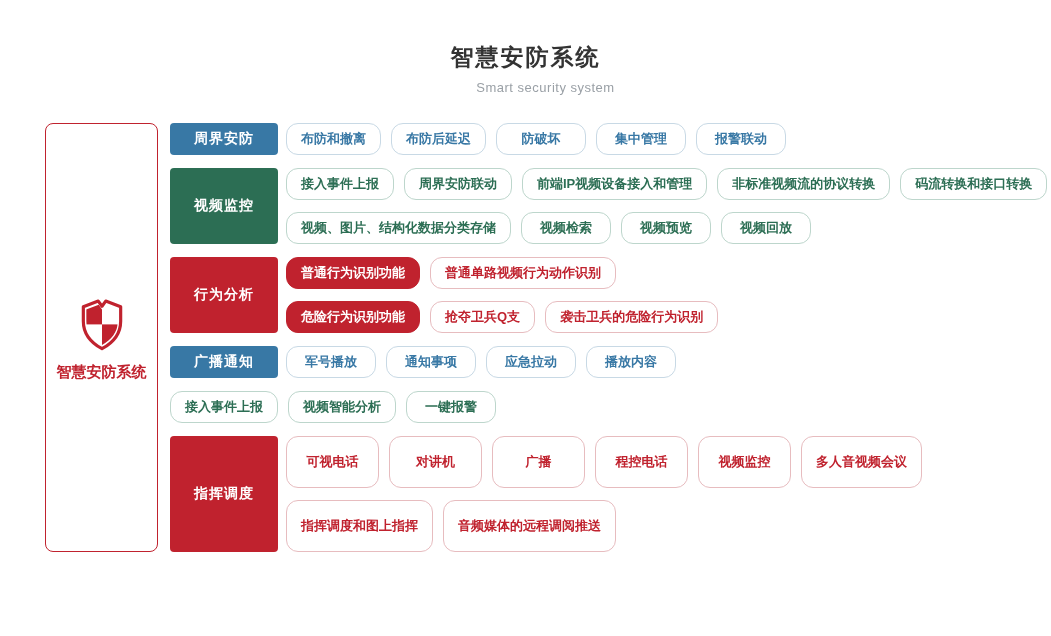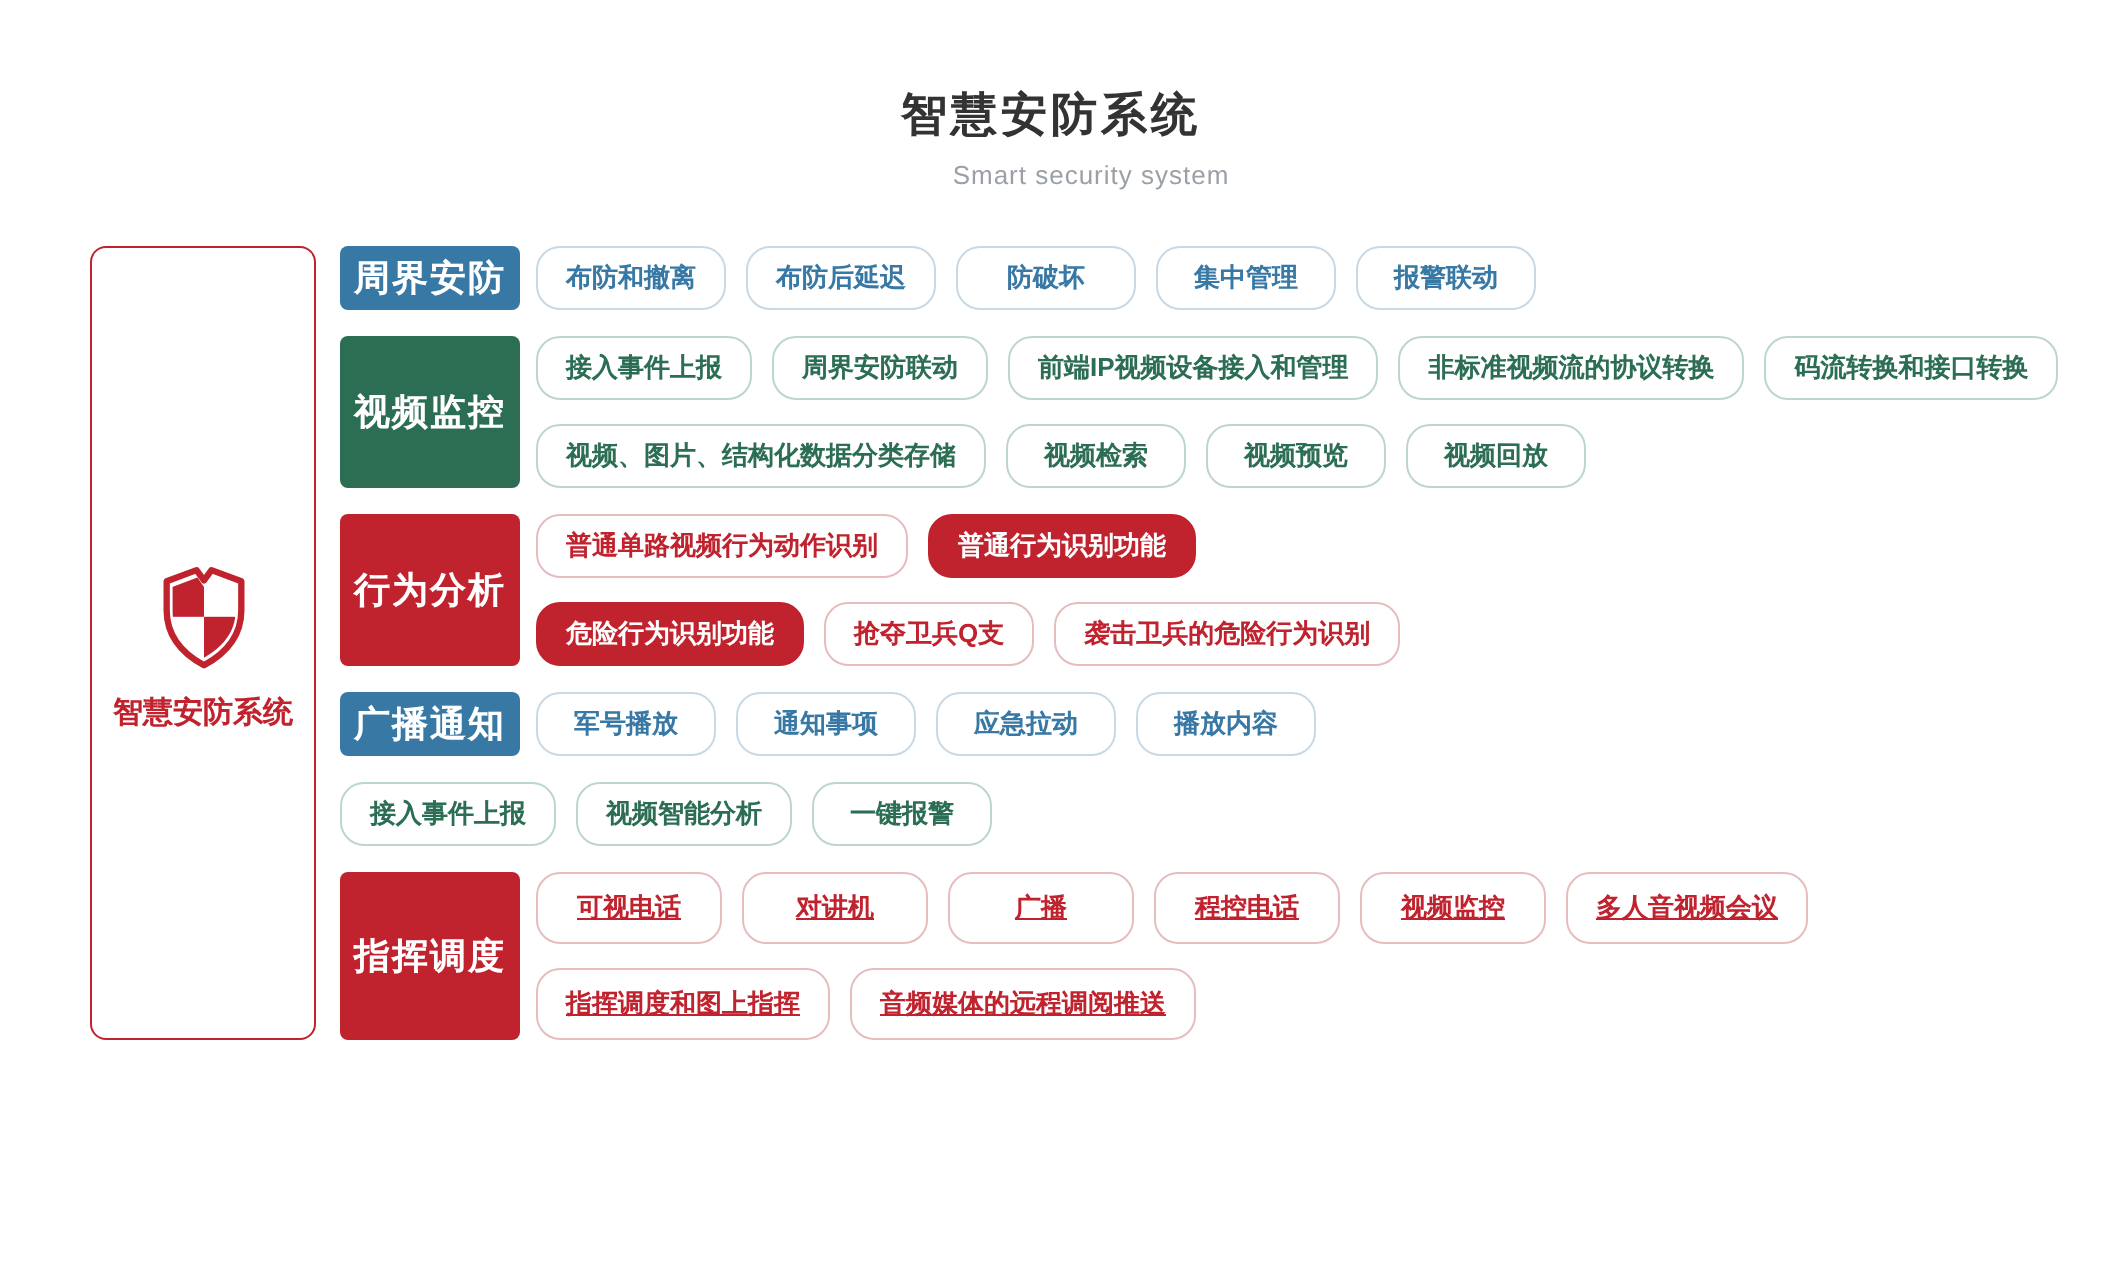--- a/index.html
+++ b/index.html
@@ -31,36 +31,36 @@
     background: #ffffff;
   }
   .root-label {
     color: var(--c-red); font-size: 15px; font-weight: bold; white-space: nowrap;
   }
   .shield { width: 56px; height: 60px; display: block; }
 
   .sections { display: flex; flex-direction: column; gap: 13px; }
   .section { display: flex; align-items: stretch; gap: 8px; }
   .cat {
-    width: 90px; flex-shrink: 0;
+    width: 108px; flex-shrink: 0;
     border-radius: 4px;
-    color: #ffffff; font-size: 18px; font-weight: bold;
+    color: #ffffff; font-size: 14px; font-weight: bold;
     display: flex; align-items: center; justify-content: center;
     letter-spacing: 1px;
   }
   .lines { display: flex; flex-direction: column; justify-content: center; gap: 12px; }
   .line { display: flex; gap: 10px; }
   .chip {
     height: 32px; min-width: 90px; padding: 0 14px;
     border-radius: 12px;
     background: #ffffff;
     display: flex; align-items: center; justify-content: center;
     font-size: 13px; font-weight: bold; white-space: nowrap;
   }
-  .section.lg .chip { height: 36px; min-width: 93px; text-decoration: underline; }
+  .section.lg .chip { height: 52px; min-width: 93px; }
 
   .section.blue  .cat { background: var(--c-blue); }
   .section.green .cat { background: var(--c-green); }
   .section.red   .cat { background: var(--c-red); }
 
   .section.blue  .chip { color: var(--c-blue);  border: 1px solid var(--b-blue); }
   .section.green .chip { color: var(--c-green); border: 1px solid var(--b-green); }
   .section.red   .chip { color: var(--c-red);   border: 1px solid var(--b-red); }
   .section.red   .chip.solid {
     background: var(--c-red); color: #ffffff; border-color: var(--c-red);
@@ -118,22 +118,22 @@
             <div class="chip">视频检索</div>
             <div class="chip">视频预览</div>
             <div class="chip">视频回放</div>
           </div>
         </div>
   </div>
       <div class="section red">
     <div class="cat">行为分析</div>
     <div class="lines">
           <div class="line">
+            <div class="chip solid">普通行为识别功能</div>
             <div class="chip">普通单路视频行为动作识别</div>
-            <div class="chip solid">普通行为识别功能</div>
           </div>
           <div class="line">
             <div class="chip solid">危险行为识别功能</div>
             <div class="chip">抢夺卫兵Q支</div>
             <div class="chip">袭击卫兵的危险行为识别</div>
           </div>
         </div>
   </div>
       <div class="section blue">
     <div class="cat">广播通知</div>

